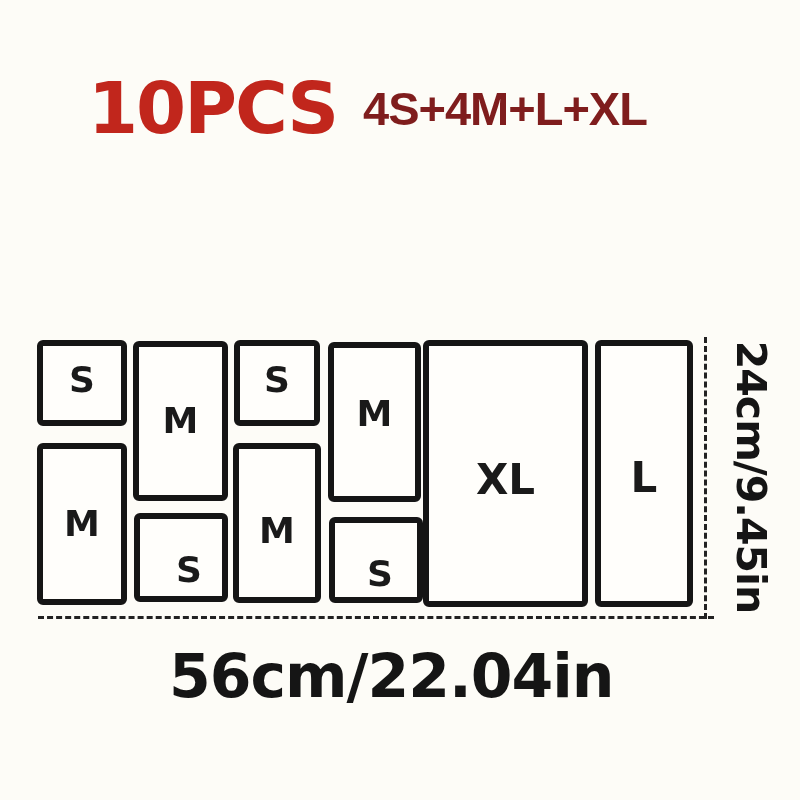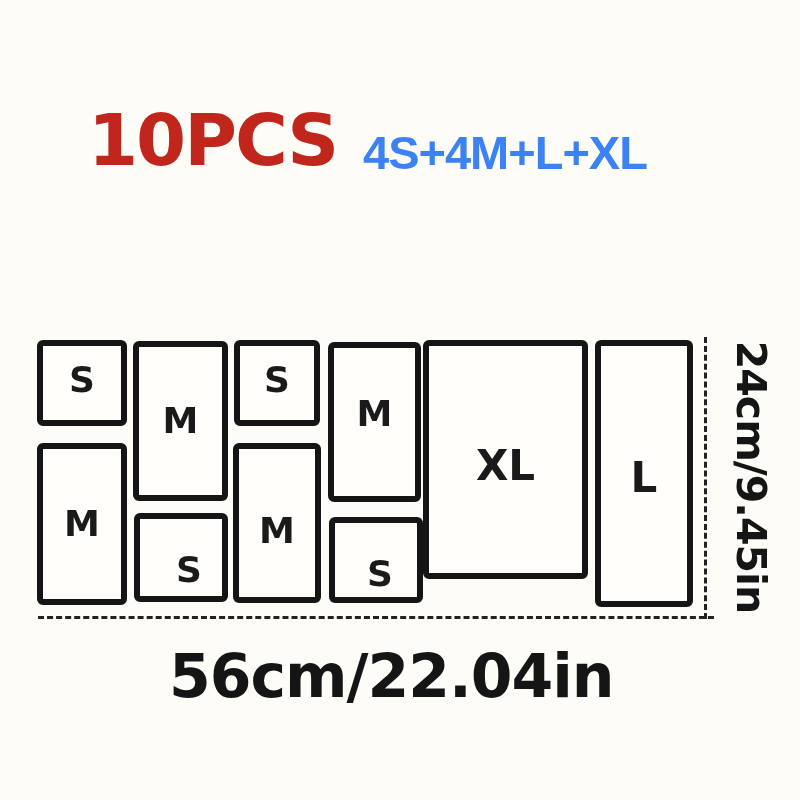--- a/index.html
+++ b/index.html
@@ -13,40 +13,40 @@
     background: #fdfcf7;
     font-family: "DejaVu Sans", "Liberation Sans", sans-serif;
     color: #161616;
     overflow: hidden;
   }
 
   
   .header {
     position: absolute;
     left: 88px;
-    top: 104px;
+    top: 72px;
     display: flex;
-    align-items: flex-end;
+    align-items: center;
     gap: 26px;
     white-space: nowrap;
   }
   .pieces-count {
     font-size: 72px;
     font-weight: bold;
     letter-spacing: -2px;
     line-height: 1;
     color: #c1261c;
   }
   .composition {
     font-family: "Liberation Sans", sans-serif;
     font-size: 47px;
     font-weight: bold;
     letter-spacing: -1px;
     line-height: 1;
-    color: #3b82f6;
+    color: #7f1d1d;
   }
 
   
   .diagram {
     position: absolute;
     left: 0;
     top: 0;
     width: 800px;
     height: 800px;
   }
@@ -74,21 +74,21 @@
   
   .b2 { left: 133px; top: 341px; width: 95px;  height: 160px; }
   .b6 { left: 134px; top: 513px; width: 94px;  height: 89px;  }
   
   .b3 { left: 234px; top: 340px; width: 86px;  height: 86px;  }
   .b7 { left: 233px; top: 443px; width: 88px;  height: 160px; }
   
   .b4 { left: 328px; top: 342px; width: 93px;  height: 160px; }
   .b8 { left: 329px; top: 517px; width: 94px;  height: 86px;  }
   
-  .b9  { left: 423px; top: 340px; width: 165px; height: 239px; }
+  .b9  { left: 423px; top: 340px; width: 165px; height: 267px; }
   .b10 { left: 595px; top: 340px; width: 98px;  height: 267px; }
 
   
   .b1 .box-label { transform: translateY(-3px); }
   .b3 .box-label { transform: translateY(-3px); }
   .b4 .box-label { transform: translateY(-8px); }
   .b6 .box-label { transform: translate(8px, 12px); }
   .b7 .box-label { transform: translateY(8px); }
   .b8 .box-label { transform: translate(4px, 14px); }
   .b9 .box-label { transform: translateY(6px); }

